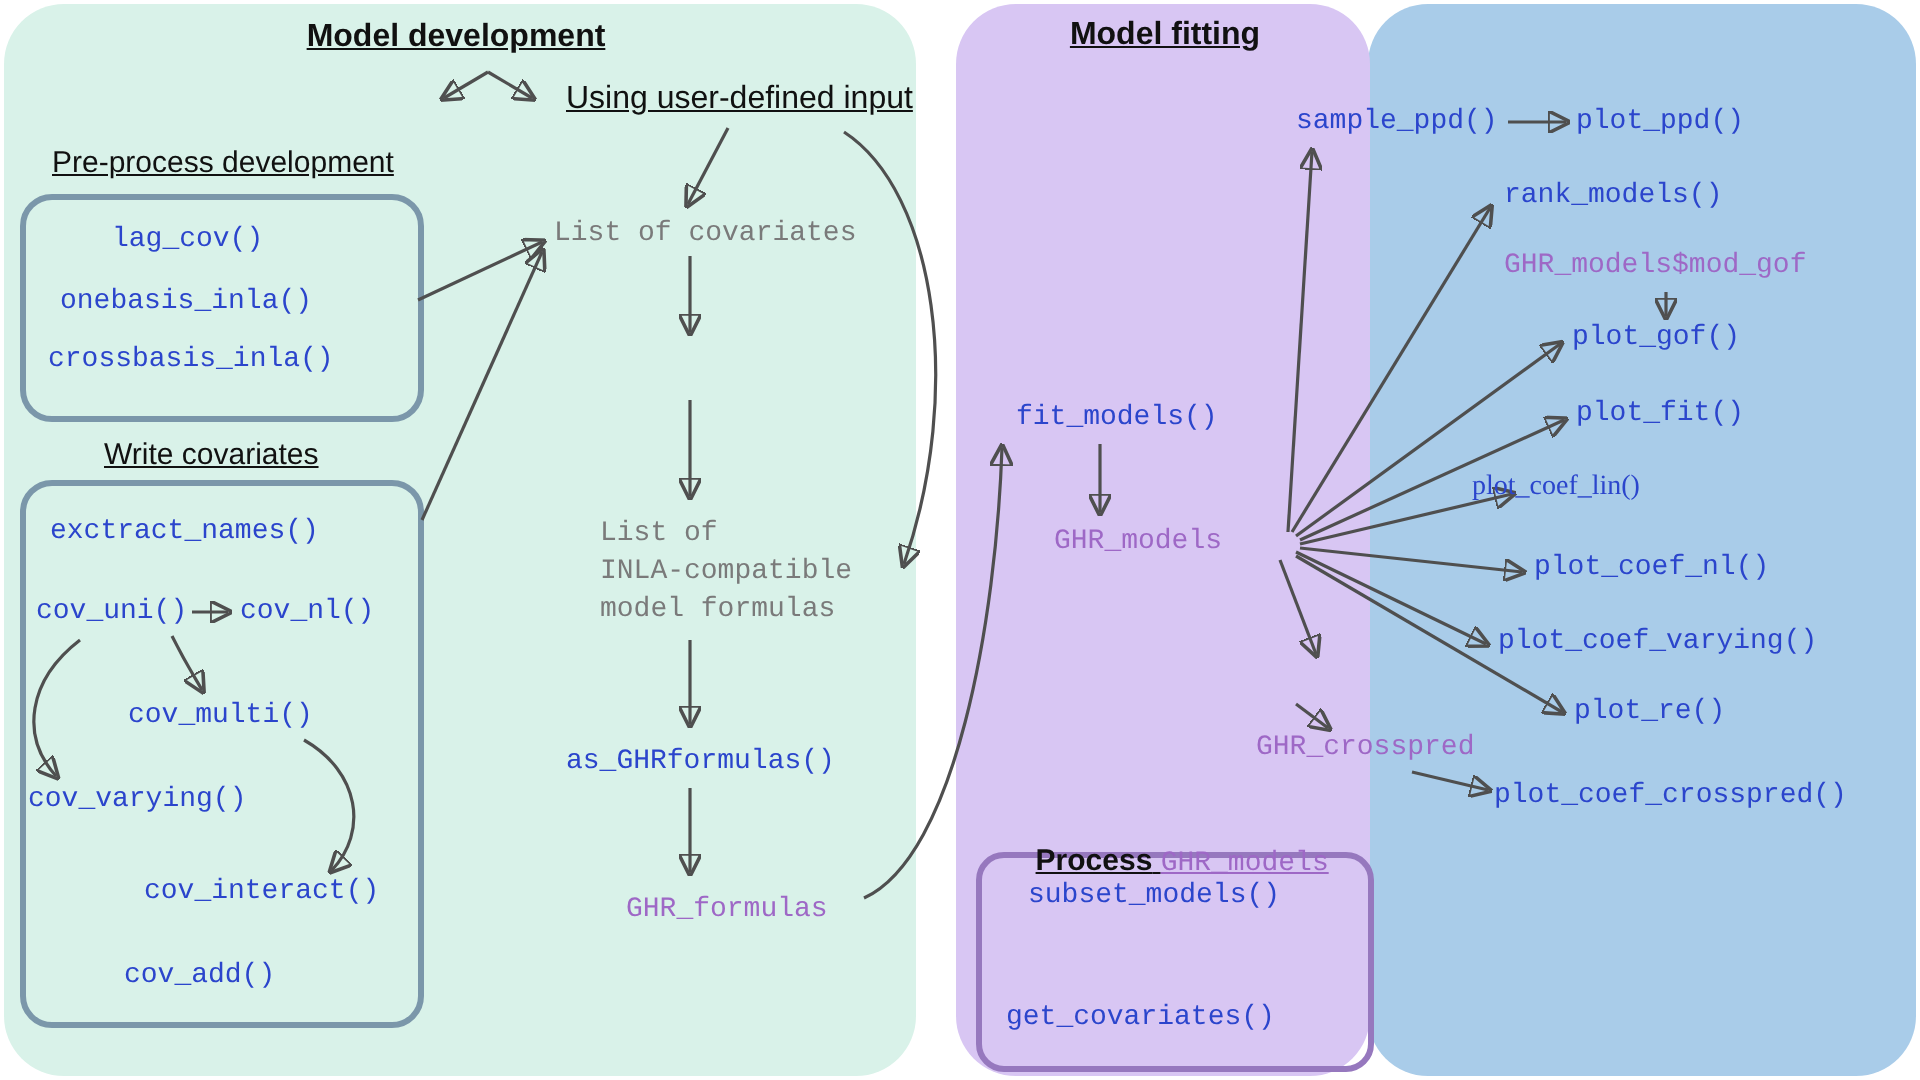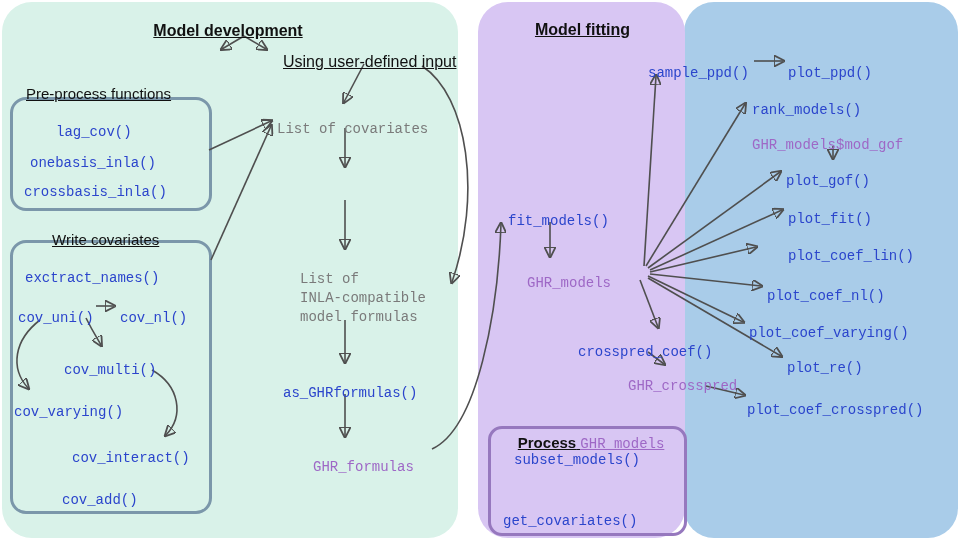--- a/index.html
+++ b/index.html
@@ -6,21 +6,21 @@
   .canvas{position:relative;width:960px;height:540px;overflow:hidden;background:#ffffff;
           font-family:"Liberation Sans", sans-serif;}
   .panel{position:absolute;top:2px;height:536px;border-radius:30px;z-index:0;}
   .panel-dev{left:2px;width:456px;background:var(--panel-dev);}
   .panel-fit{left:478px;width:207px;background:var(--panel-fit);}
   .panel-eval{left:684px;width:274px;background:var(--panel-eval);}
   .box{position:absolute;border:3px solid var(--box-border);border-radius:16px;z-index:1;}
   .pbox{border-color:var(--process-box-border);border-radius:14px;}
   svg.arrows{position:absolute;left:0;top:0;z-index:2;pointer-events:none;}
   svg.arrows path, svg.arrows line{stroke:var(--arrow);stroke-width:1.6;fill:none;}
-  .lbl{position:absolute;white-space:pre;z-index:3;line-height:18px;margin-top:12px;}
+  .lbl{position:absolute;white-space:pre;z-index:3;line-height:18px;}
   .h{font-size:16px;color:#111;text-decoration:underline;}
   .h2{font-size:15px;color:#111;text-decoration:underline;}
   .b{font-weight:bold;}
   .ctr{text-align:center;}
   .code{font-family:"Liberation Mono", monospace;font-size:14px;color:var(--function-blue);}
   .obj{color:var(--object-purple);}
   .gray{color:var(--gray-text);}
   .ml{white-space:pre-line;line-height:19px;}
   .u{text-decoration:underline;}
 </style>
@@ -79,21 +79,21 @@
     <path d="M 648 278 L 781 356" marker-end="url(#ah)"></path>
     <path d="M 640 280 L 658 327" marker-end="url(#ah)"></path>
 
     <path d="M 648 352 L 664 364" marker-end="url(#ah)"></path>
     <path d="M 706 386 L 744 395" marker-end="url(#ah)"></path>
   </svg>
 
   <div class="lbl h b ctr" style="left:118px;top:10px;width:220px;">Model development</div>
   <div class="lbl h" style="left:283px;top:41px;">Using user-defined input</div>
 
-  <div class="lbl h2" style="left:26px;top:73px;">Pre-process functions</div>
+  <div class="lbl h2" style="left:26px;top:73px;">Pre-process development</div>
   <div class="lbl code" style="left:56px;top:111px;">lag_cov()</div>
   <div class="lbl code" style="left:30px;top:142px;">onebasis_inla()</div>
   <div class="lbl code" style="left:24px;top:171px;">crossbasis_inla()</div>
 
   <div class="lbl h2" style="left:52px;top:219px;">Write covariates</div>
   <div class="lbl code" style="left:25px;top:257px;">exctract_names()</div>
   <div class="lbl code" style="left:18px;top:297px;">cov_uni()</div>
   <div class="lbl code" style="left:120px;top:297px;">cov_nl()</div>
   <div class="lbl code" style="left:64px;top:349px;">cov_multi()</div>
   <div class="lbl code" style="left:14px;top:391px;">cov_varying()</div>
@@ -104,33 +104,32 @@
   <div class="lbl code gray ml" style="left:300px;top:258px;">List of
 INLA-compatible
 model formulas</div>
   <div class="lbl code" style="left:283px;top:372px;">as_GHRformulas()</div>
   <div class="lbl code obj" style="left:313px;top:446px;">GHR_formulas</div>
 
   <div class="lbl h b ctr" style="left:505px;top:9px;width:155px;">Model fitting</div>
   <div class="lbl code" style="left:648px;top:52px;">sample_ppd()</div>
   <div class="lbl code" style="left:508px;top:200px;">fit_models()</div>
   <div class="lbl code obj" style="left:527px;top:262px;">GHR_models</div>
-  <div class="lbl code" style="left:578px;top:331px;">crosspred_coef()</div>
   <div class="lbl code obj" style="left:628px;top:365px;">GHR_crosspred</div>
 
   <div class="lbl" style="left:500px;top:404px;">
     <span class="h2 b">Process</span><span class="h2"> </span><span class="code obj u">GHR_models</span>
   </div>
   <div class="lbl code" style="left:514px;top:439px;">subset_models()</div>
   <div class="lbl code" style="left:503px;top:500px;">get_covariates()</div>
 
   <div class="lbl code" style="left:788px;top:52px;">plot_ppd()</div>
   <div class="lbl code" style="left:752px;top:89px;">rank_models()</div>
   <div class="lbl code obj" style="left:752px;top:124px;">GHR_models$mod_gof</div>
   <div class="lbl code" style="left:786px;top:160px;">plot_gof()</div>
   <div class="lbl code" style="left:788px;top:198px;">plot_fit()</div>
-  <div class="lbl code" style="left:788px;top:235px;">plot_coef_lin()</div>
+  <div class="lbl code" style="left:736px;top:235px;font-family:Liberation Serif, serif;">plot_coef_lin()</div>
   <div class="lbl code" style="left:767px;top:275px;">plot_coef_nl()</div>
   <div class="lbl code" style="left:749px;top:312px;">plot_coef_varying()</div>
   <div class="lbl code" style="left:787px;top:347px;">plot_re()</div>
   <div class="lbl code" style="left:747px;top:389px;">plot_coef_crosspred()</div>
 
 </div>
 
 </body></html>

